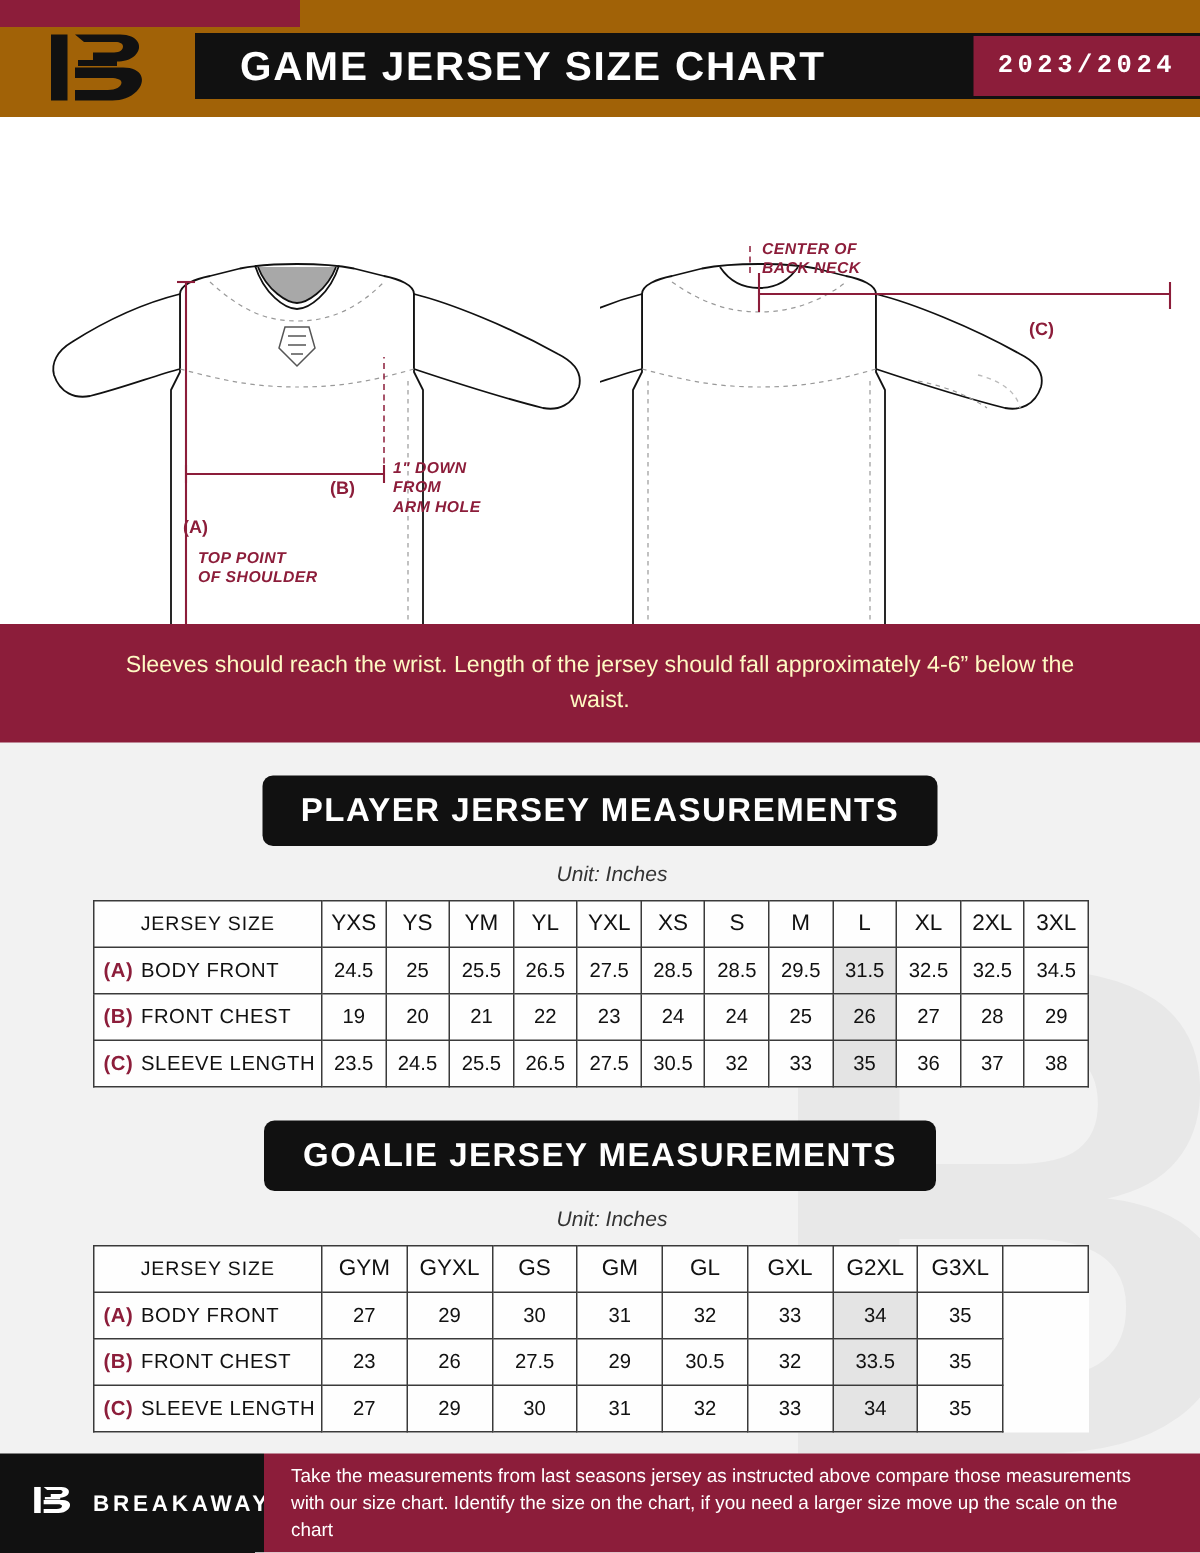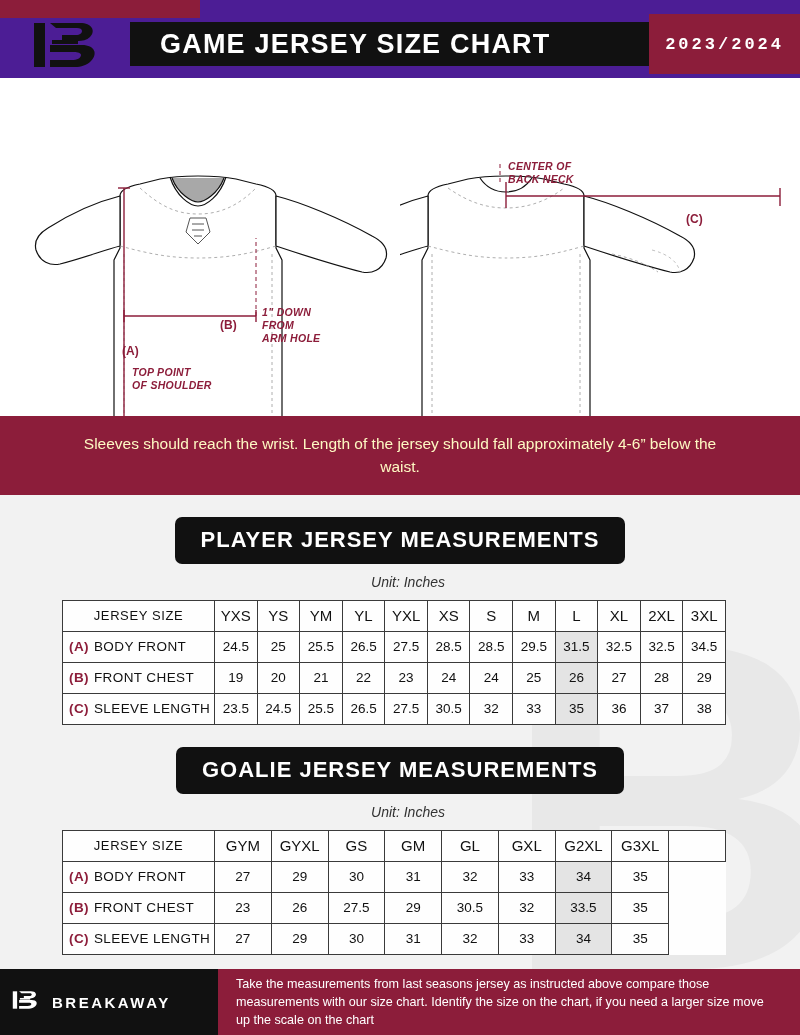--- a/index.html
+++ b/index.html
@@ -25,21 +25,21 @@
     line-height: 0.8;
     z-index: 0;
     font-family: "Liberation Sans", sans-serif;
     user-select: none;
   }
 
   
   .header {
     position: relative;
     height: 78px;
-    background: #4c1d95;
+    background: #a16207;
     z-index: 3;
   }
   .header-left-band {
     position: absolute; left: 0; top: 0;
     width: 200px; height: 18px;
     background: #8c1d3a;
   }
   .header-logo {
     position: absolute; left: 24px; top: 18px;
     width: 92px; height: 54px;
@@ -56,21 +56,21 @@
     font-size: 27px;
     font-weight: bold;
     letter-spacing: 1.2px;
     padding-left: 30px;
     flex: 1;
     font-family: "Liberation Sans", sans-serif;
   }
   .header-season {
     background: #8c1d3a;
     color: #ffffff;
-    height: 60px;
+    height: 40px;
     display: flex; align-items: center;
     padding: 0 16px;
     font-size: 17px;
     letter-spacing: 3px;
     font-weight: bold;
     font-family: "Liberation Mono", monospace;
   }
 
   
   .diagram {
@@ -188,24 +188,24 @@
 
   
   .footer {
     position: absolute;
     left: 0; bottom: 0;
     width: 800px; height: 66px;
     display: flex;
     z-index: 4;
   }
   .footer-brand {
-    width: 218px;
+    width: 176px;
     background: #111111;
     display: flex; align-items: center;
-    padding-left: 12px;
+    padding-left: 22px;
     gap: 10px;
   }
   .footer-brand-name {
     color: #ffffff;
     font-size: 15px;
     letter-spacing: 2.5px;
     font-weight: bold;
   }
   .footer-text {
     flex: 1;

